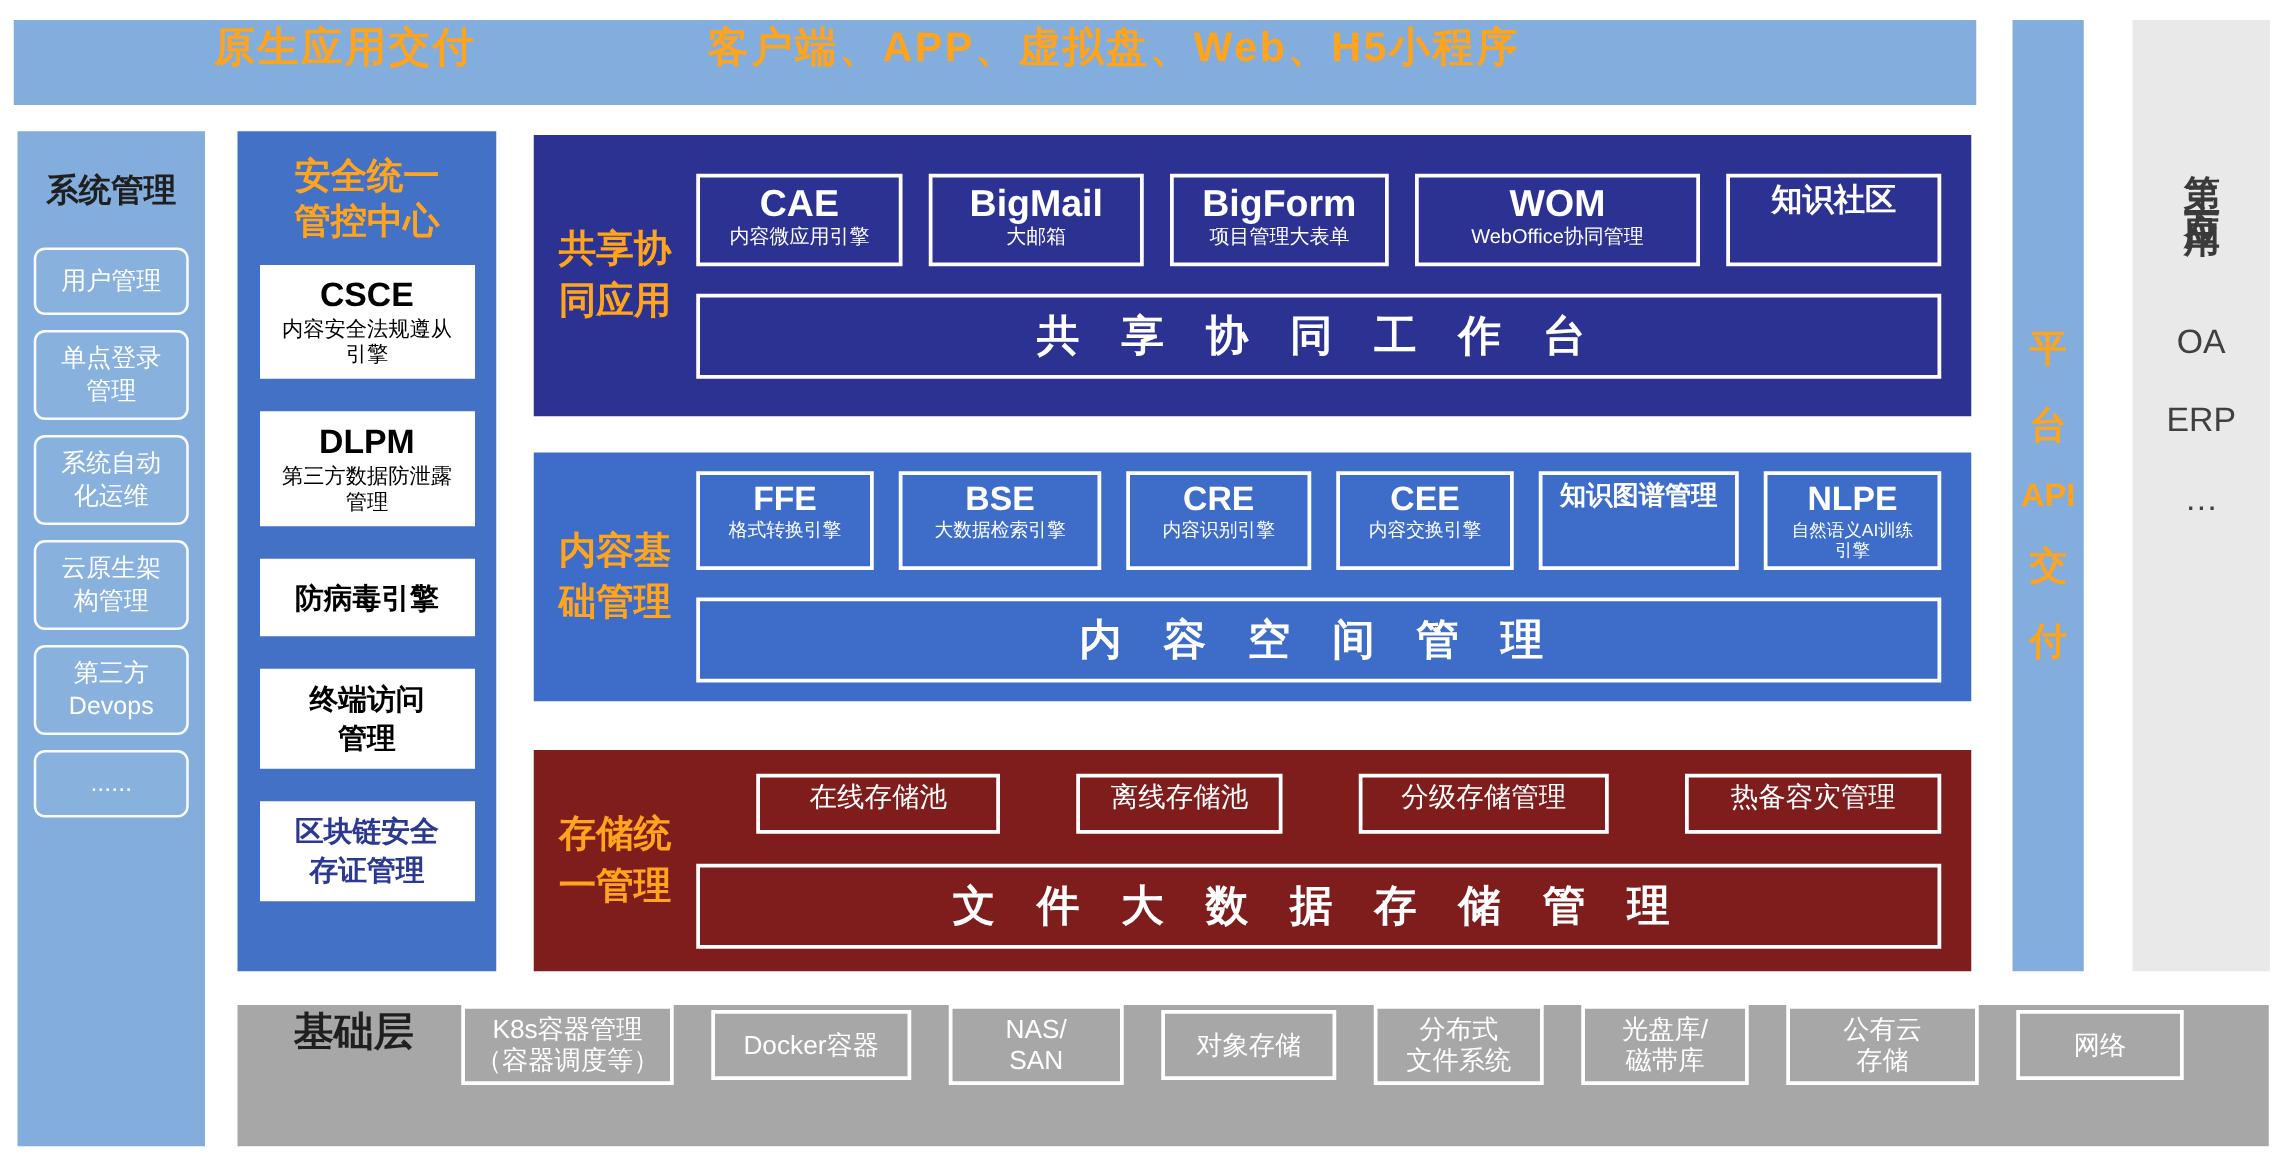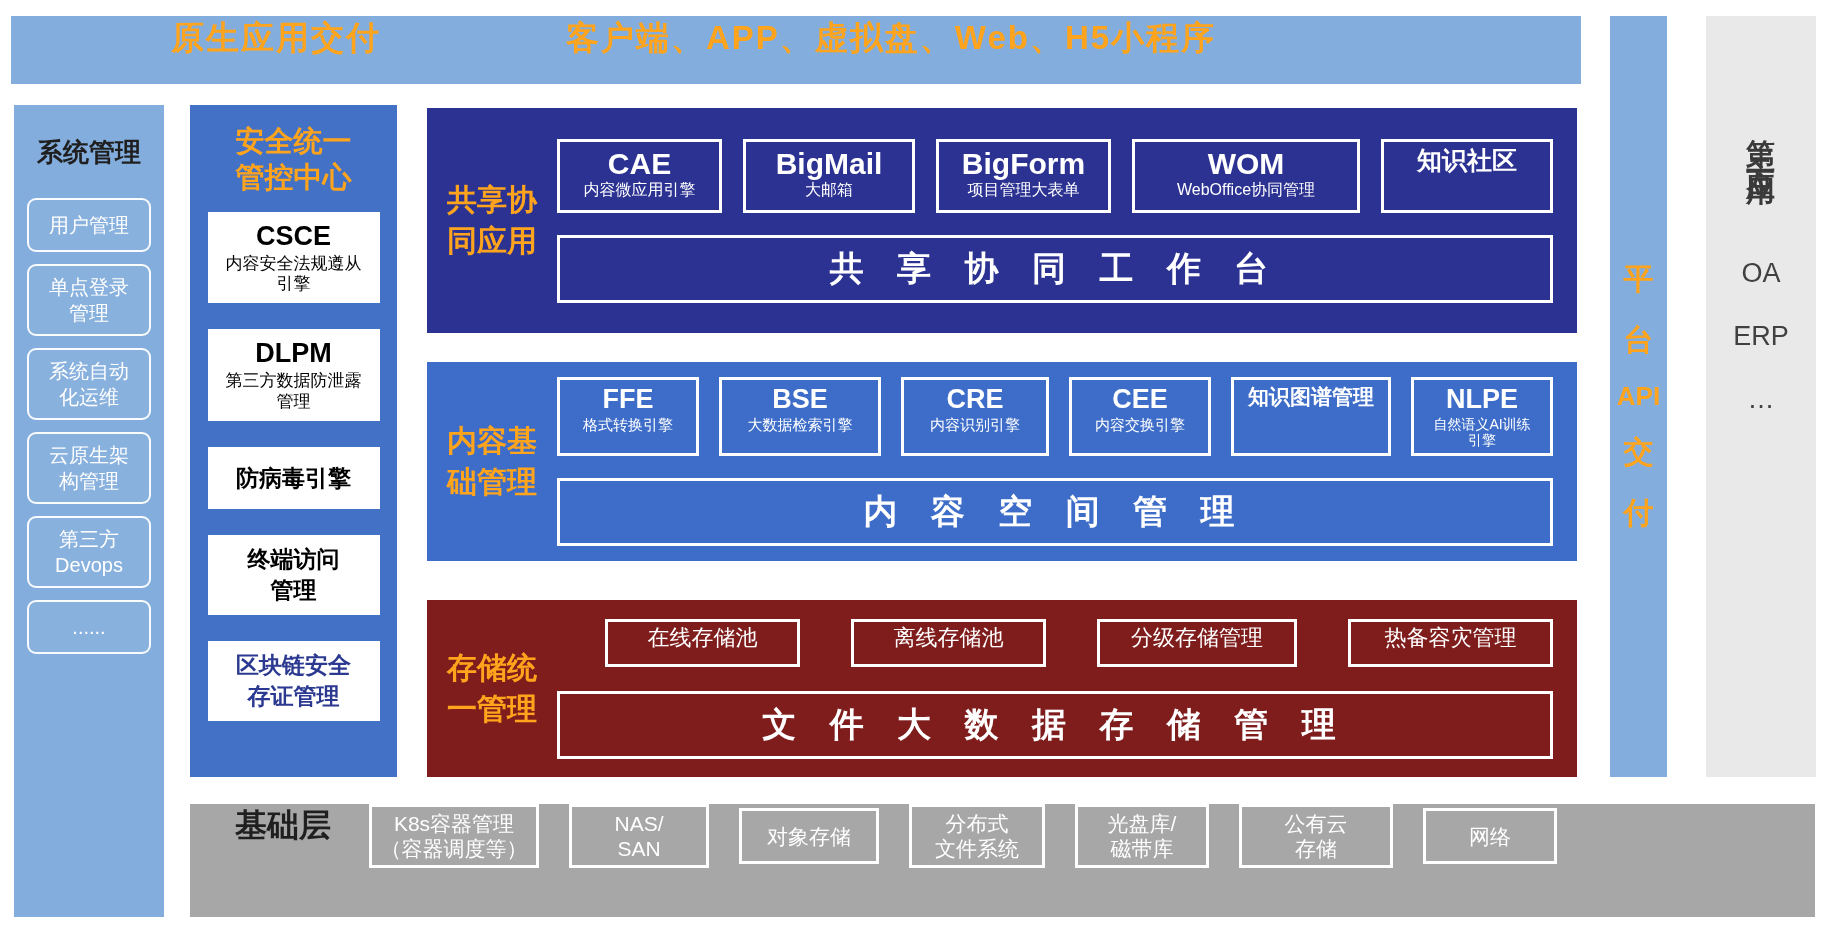--- a/index.html
+++ b/index.html
@@ -178,21 +178,21 @@
   </section>
 
   <section class="band band-storage">
     <div class="band-label" data-bind="storage_layer.label">存储统
 一管理</div>
     <div class="band-body">
       <div class="module-row">
         <div class="module" style="width:195px">
           <div class="m-name storage" data-bind="storage_layer.modules.0.name">在线存储池</div>
         </div>
-        <div class="module" style="width:195px">
+        <div class="module" style="width:165px">
           <div class="m-name storage" data-bind="storage_layer.modules.1.name">离线存储池</div>
         </div>
         <div class="module" style="width:200px">
           <div class="m-name storage" data-bind="storage_layer.modules.2.name">分级存储管理</div>
         </div>
         <div class="module" style="width:205px">
           <div class="m-name storage" data-bind="storage_layer.modules.3.name">热备容灾管理</div>
         </div>
       </div>
       <div class="platform-bar" data-bind="storage_layer.platform_bar">文 件 大 数 据 存 储 管 理</div>
@@ -214,20 +214,21 @@
       <div class="tp-item" data-bind="third_party.items.1">ERP</div>
       <div class="tp-item" data-bind="third_party.items.2">…</div>
     </div>
   </aside>
 
   <footer class="base">
     <div class="base-title" data-bind="base_layer.title">基础层</div>
     <div class="base-items">
       <div class="base-box" style="width:170px" data-bind="base_layer.items.0">K8s容器管理
 （容器调度等）</div>
+      <div class="base-box" style="width:160px" data-bind="base_layer.items.1">Docker容器</div>
       <div class="base-box" style="width:140px" data-bind="base_layer.items.2">NAS/
 SAN</div>
       <div class="base-box" style="width:140px" data-bind="base_layer.items.3">对象存储</div>
       <div class="base-box" style="width:136px" data-bind="base_layer.items.4">分布式
 文件系统</div>
       <div class="base-box" style="width:134px" data-bind="base_layer.items.5">光盘库/
 磁带库</div>
       <div class="base-box" style="width:154px" data-bind="base_layer.items.6">公有云
 存储</div>
       <div class="base-box" style="width:134px" data-bind="base_layer.items.7">网络</div>

